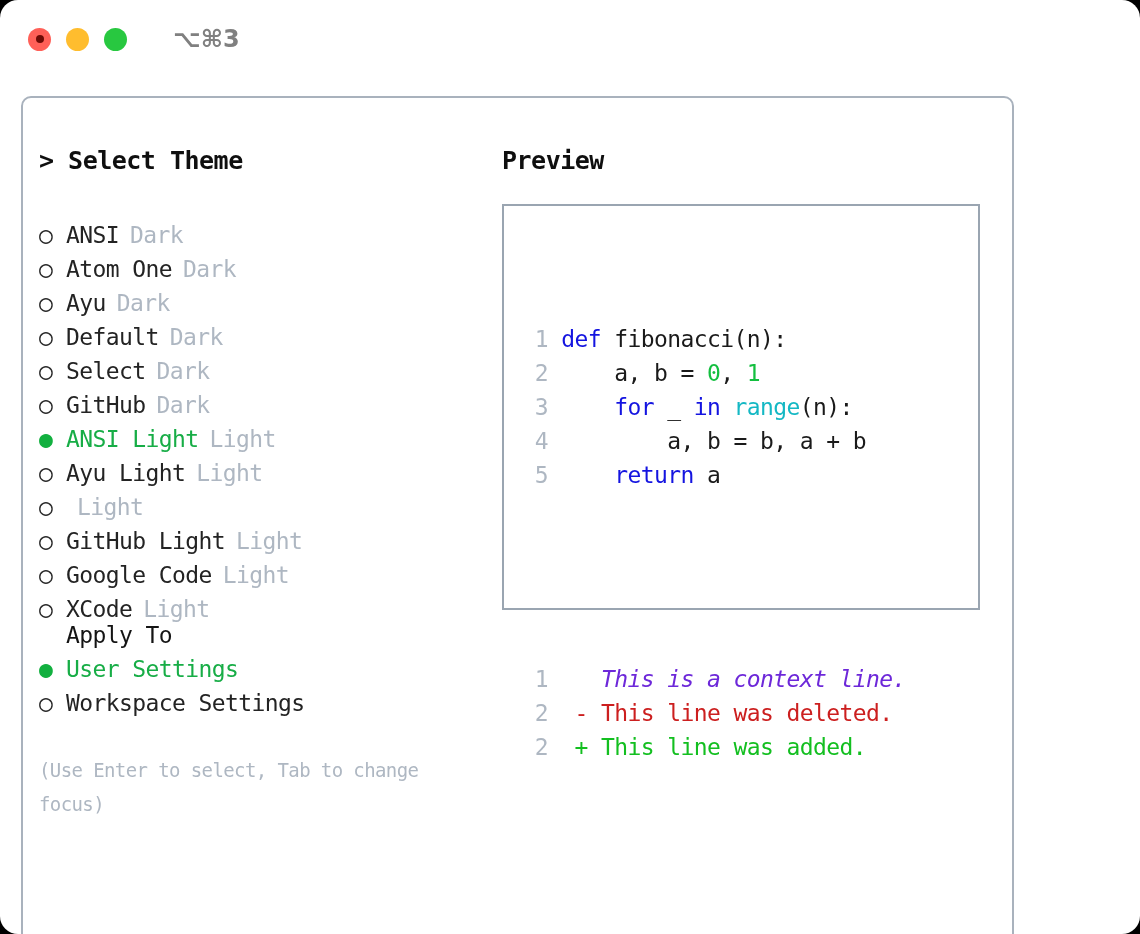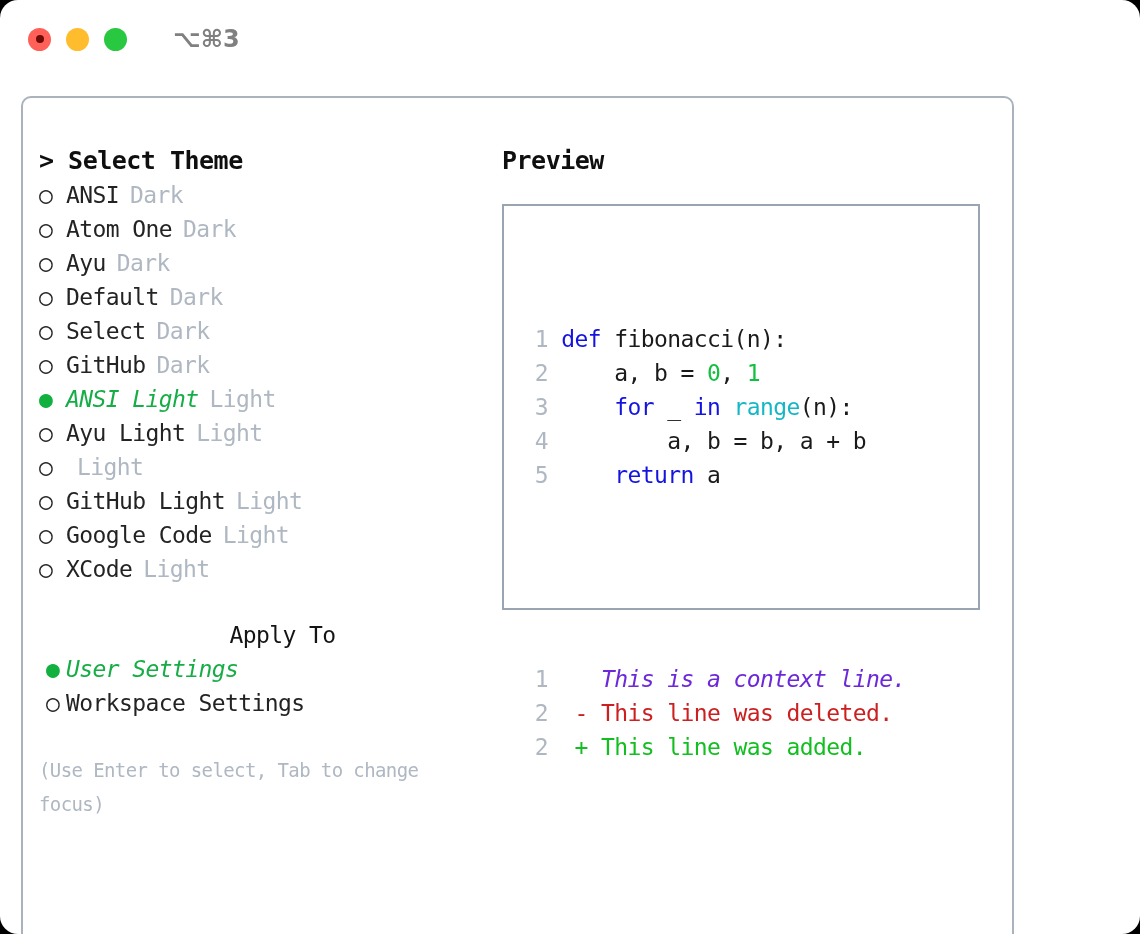--- a/index.html
+++ b/index.html
@@ -119,27 +119,28 @@
   .bullet {
     display: inline-block;
     width: 27px;
     flex: 0 0 27px;
     font-size: 23px;
     line-height: 34px;
   }
   .bullet.empty { color: #2b2b2b; }
   .bullet.filled { color: #12b03f; }
   .theme-name { color: #232323; }
-  .theme-row.selected .theme-name { color: #17ad46; font-style: italic; }
+  .theme-row.selected .theme-name { color: #17ad46; }
   .theme-kind {
     color: #aeb7c2;
     margin-left: 11px;
-  }
-
-  .apply-block { margin-top: 32px; text-align: center; }
+    margin-top: 40px;
+  }
+
+  .apply-block { margin-top: 32px; }
   .apply-heading {
     font-size: 23px;
     color: #141414;
     letter-spacing: -0.6px;
     height: 34px;
     line-height: 34px;
     padding-left: 27px;
     white-space: pre;
   }
 

